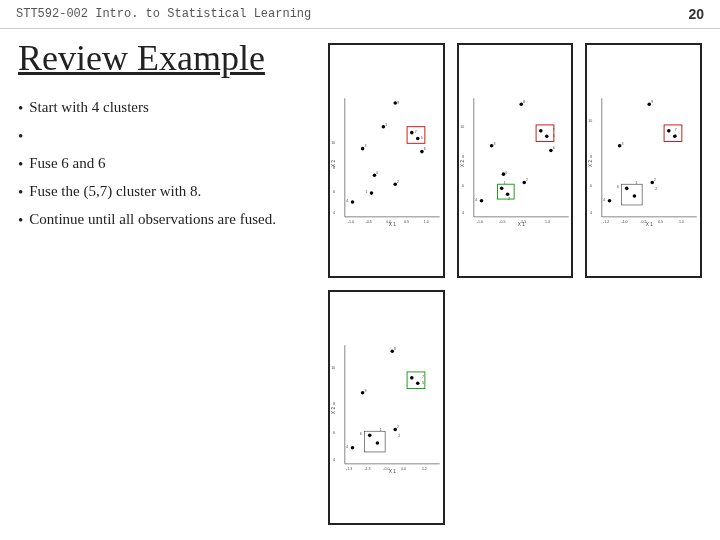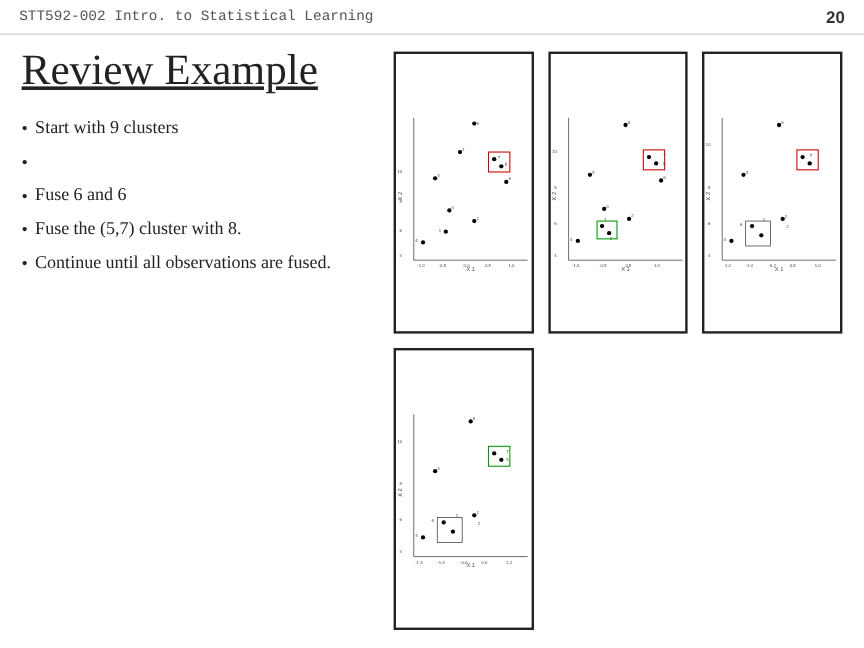--- a/index.html
+++ b/index.html
@@ -116,21 +116,21 @@
   <span class="header-title">STT592-002  Intro. to Statistical Learning</span>
   <span class="header-page">20</span>
 </div>
 
 <div class="slide-content">
   <div class="left-panel">
     <h1 class="slide-title">Review Example</h1>
     <ul class="bullet-list">
       <li>
           <span class="dot">•</span>
-          <span>Start with 9 clusters</span>
+          <span>Start with 4 clusters</span>
         </li>
       <li>
           <span class="dot">•</span>
         </li>
       <li>
           <span class="dot">•</span>
           <span>Fuse 6 and 6</span>
         </li>
       <li>
           <span class="dot">•</span>

